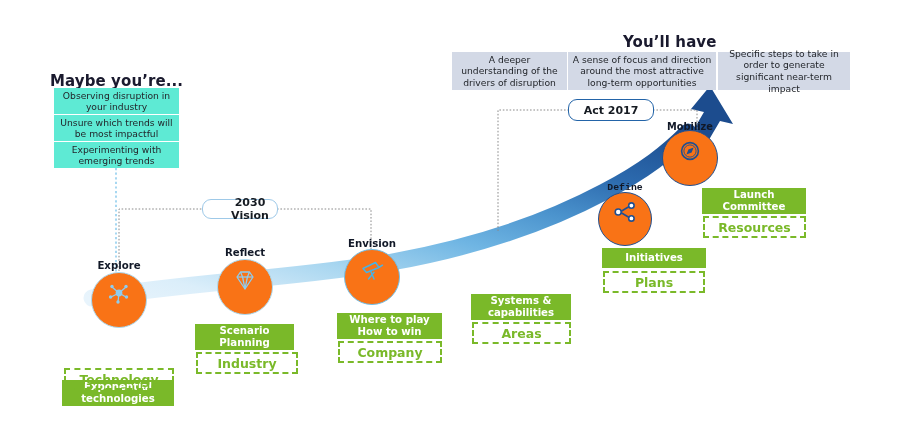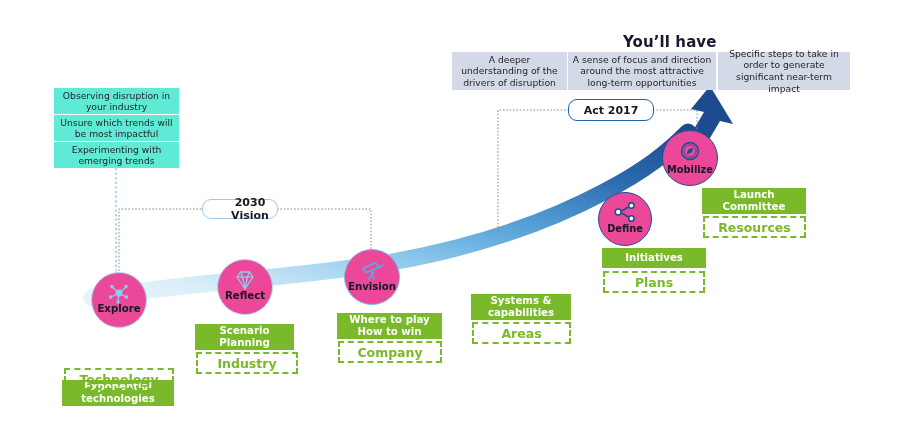--- a/index.html
+++ b/index.html
@@ -39,25 +39,24 @@
     line-height:11.6px;
     text-align:center;
     display:flex;align-items:center;justify-content:center;
     padding:2px 4px;
   }
 
   
   .node{
     position:absolute;
     border-radius:50%;
-    background:#ec4899;
+    background:#f97316;
     display:flex;
     flex-direction:column;
     align-items:center;
-    justify-content:flex-end;
     box-sizing:border-box;
   }
   .node .ico{position:absolute;left:50%;transform:translateX(-50%);}
   .node .lbl{
     position:relative;
     font-weight:bold;
     color:#111827;
     text-align:center;
     white-space:nowrap;
   }
@@ -131,20 +130,21 @@
       <path d="M 498,231 L 498,110 L 569,110"></path>
       <path d="M 653,110 L 697,110 L 697,152"></path>
     </g>
 
     <g>
       <path d="M 116,168 L 116,276" stroke="#79c3ea" stroke-width="1.3" stroke-dasharray="2.2,2.4" fill="none"></path>
       <path d="M 116,284 L 112,275 L 120,275 Z" fill="#79c3ea"></path>
     </g>
   </svg>
 
+  <div class="abs sec-title" style="left:50px;top:72px;">Maybe you’re...</div>
 
   <div class="abs pale-box" style="left:54px;top:88px;width:125px;height:26px;">Observing disruption in your industry</div>
   <div class="abs pale-box" style="left:54px;top:115px;width:125px;height:26px;">Unsure which trends will be most impactful</div>
   <div class="abs pale-box" style="left:54px;top:142px;width:125px;height:26px;">Experimenting with emerging trends</div>
 
   <div class="abs sec-title" style="left:623px;top:33px;">You’ll have</div>
 
   <div class="abs grey-box" style="left:452px;top:52px;width:115px;height:38px;">A deeper understanding of the drivers of disruption</div>
   <div class="abs grey-box" style="left:568px;top:52px;width:148px;height:38px;">A sense of focus and direction around the most attractive long-term opportunities</div>
   <div class="abs grey-box" style="left:718px;top:52px;width:132px;height:38px;">Specific steps to take in order to generate significant near-term impact</div>
@@ -212,21 +212,21 @@
           <line x1="7" y1="10" x2="17" y2="4"></line>
           <line x1="7" y1="10" x2="17" y2="16"></line>
         </g>
         <g fill="#ffffff" stroke="#1f4f91" stroke-width="1.6">
           <circle cx="5.2" cy="10" r="3"></circle>
           <circle cx="18.4" cy="3.6" r="2.7"></circle>
           <circle cx="18.4" cy="16.4" r="2.7"></circle>
         </g>
       </svg>
     </span>
-    <span class="lbl" style="font-size:9.8px;bottom:11px;">Define</span>
+    <span class="lbl" style="font-size:9.8px;bottom:11px;font-family:Liberation Mono, monospace;">Define</span>
   </div>
 
   <div class="node" style="left:662px;top:130px;width:56px;height:56px;border:1.6px solid #1f4f91;">
     <span class="ico" style="top:9px;">
       <svg width="22" height="22" viewBox="0 0 22 22">
         <circle cx="11" cy="11" r="8.4" fill="none" stroke="#1f4f91" stroke-width="1.6"></circle>
         <circle cx="11" cy="11" r="6.1" fill="none" stroke="#1f4f91" stroke-width="0.9"></circle>
         <path d="M14.6 7.4 L9.4 9.6 L7.4 14.6 L12.6 12.4 Z" fill="#1f4f91"></path>
       </svg>
     </span>

